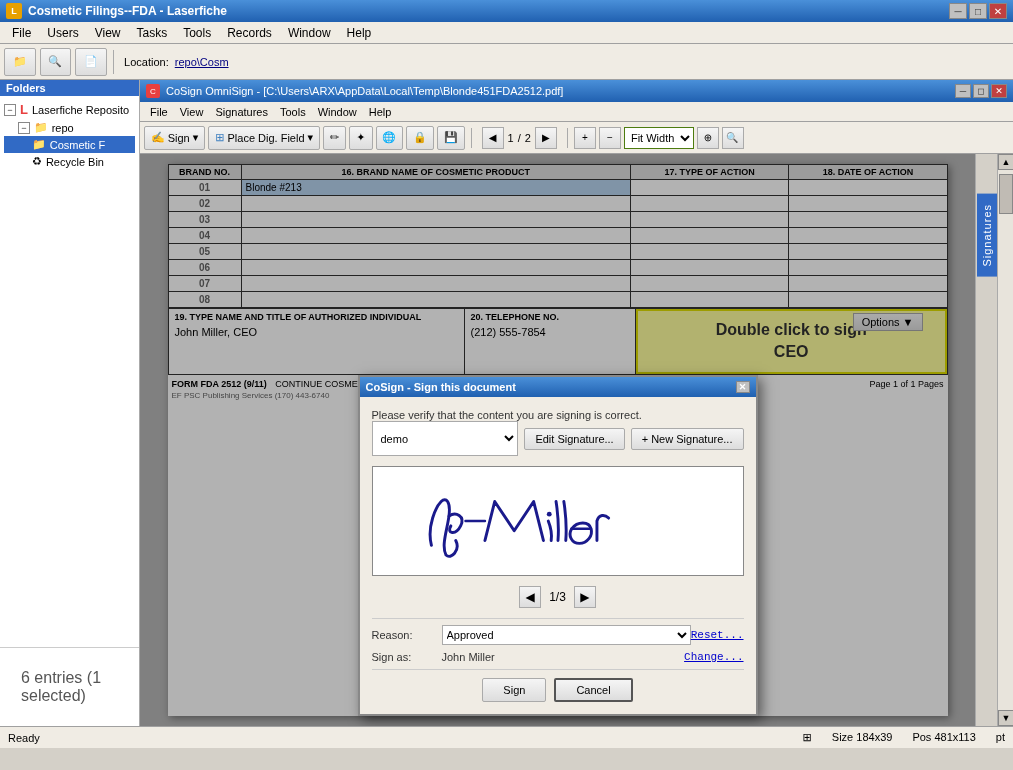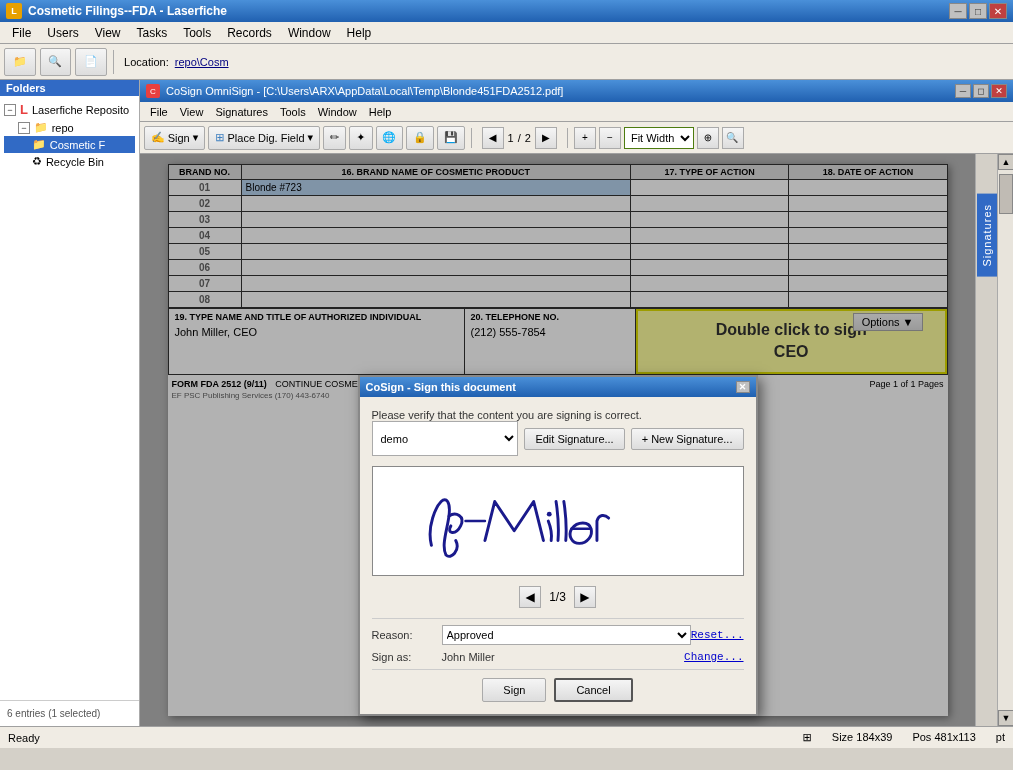--- a/index.html
+++ b/index.html
@@ -395,21 +395,21 @@
       </div>
       <div class="folder-item selected" style="padding-left:28px;">
         <span>📁</span>
         <span>Cosmetic F</span>
       </div>
       <div class="folder-item" style="padding-left:28px;">
         <span>♻</span>
         <span>Recycle Bin</span>
       </div>
     </div>
-    <div class="sidebar-status" style="margin-top:auto; border-top:1px solid #ccc; font-size:10px; color:#555; padding:7px;">6 entries (1 selected)</div>
+    <div class="sidebar-status" style="margin-top:auto; border-top:1px solid #ccc; font-size:16px; color:#555; padding:21px;">6 entries (1 selected)</div>
   </div>
 
   <div class="inner-window">
 
     <div class="inner-title-bar">
       <div class="inner-title-left">
         <div class="inner-title-icon">C</div>
         <span>CoSign OmniSign - [C:\Users\ARX\AppData\Local\Temp\Blonde451FDA2512.pdf]</span>
       </div>
       <div class="inner-controls">
@@ -482,21 +482,21 @@
                 <th class="col-brand-no">BRAND NO.</th>
                 <th class="col-brand-name">16. BRAND NAME OF COSMETIC PRODUCT</th>
                 <th class="col-type-action">17. TYPE OF ACTION</th>
                 <th class="col-date-action">18. DATE OF ACTION</th>
               </tr>
             </thead>
             <tbody>
               <tr>
                 <td class="row-number">01</td>
                 <td class="highlighted-row">
-                  <span>Blonde #723</span>
+                  <span>Blonde #213</span>
                 </td>
                 <td></td>
                 <td></td>
               </tr>
               <tr>
                 <td class="row-number">02</td>
                 <td></td>
                 <td></td>
                 <td></td>
               </tr>

